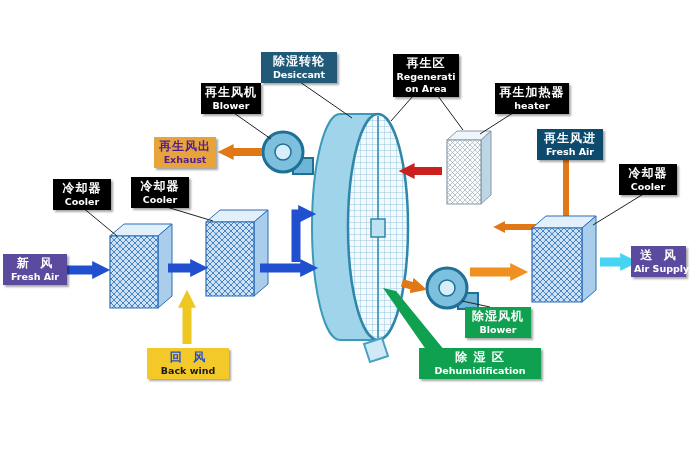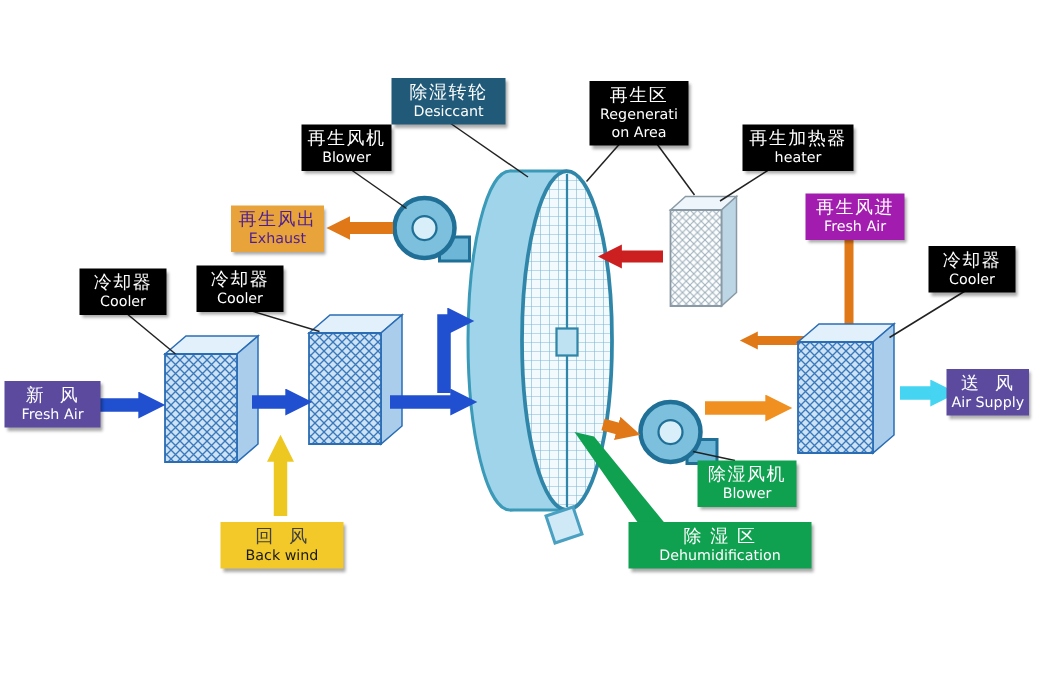--- a/index.html
+++ b/index.html
@@ -2,33 +2,33 @@
 <html><head>
 <meta charset="utf-8">
 <style>
   html,body{margin:0;padding:0;background:#ffffff;}
   .stage{
     position:relative;width:700px;height:451px;background:#ffffff;
     font-family:"DejaVu Sans","Liberation Sans",sans-serif;overflow:hidden;
   }
   .stage svg{position:absolute;left:0;top:0;}
   .lbl{
-    position:absolute;text-align:center;color:#fff;font-weight:normal;
+    position:absolute;text-align:center;color:#fff;font-weight:bold;
     padding:2px 3px;line-height:1.25;box-shadow:1.5px 2px 2px rgba(0,0,0,.35);
     box-sizing:border-box;
   }
   .lbl .zh{font-size:12px;letter-spacing:1px;white-space:pre;}
   .lbl .en{font-size:9.5px;white-space:pre;}
   .teal{background:#000000;}
   .slate{background:#205a78;}
-  .navy{background:#a21caf;}
+  .navy{background:#0c4a6e;}
   .purple{background:#5b4a9e;}
   .orange{background:#e8a33a;color:#4c1d95;}
   .yellow{background:#f2c928;color:#1a1a1a;}
-  .yellow .zh{color:#404040;}
+  .yellow .zh{color:#1d4ed8;}
   .green{background:#0fa050;}
 </style>
 </head>
 <body>
 
 <div class="stage">
 
   <svg width="700" height="451" viewBox="0 0 700 451">
     <defs>
       <pattern id="gridWheel" width="6" height="6" patternUnits="userSpaceOnUse">

